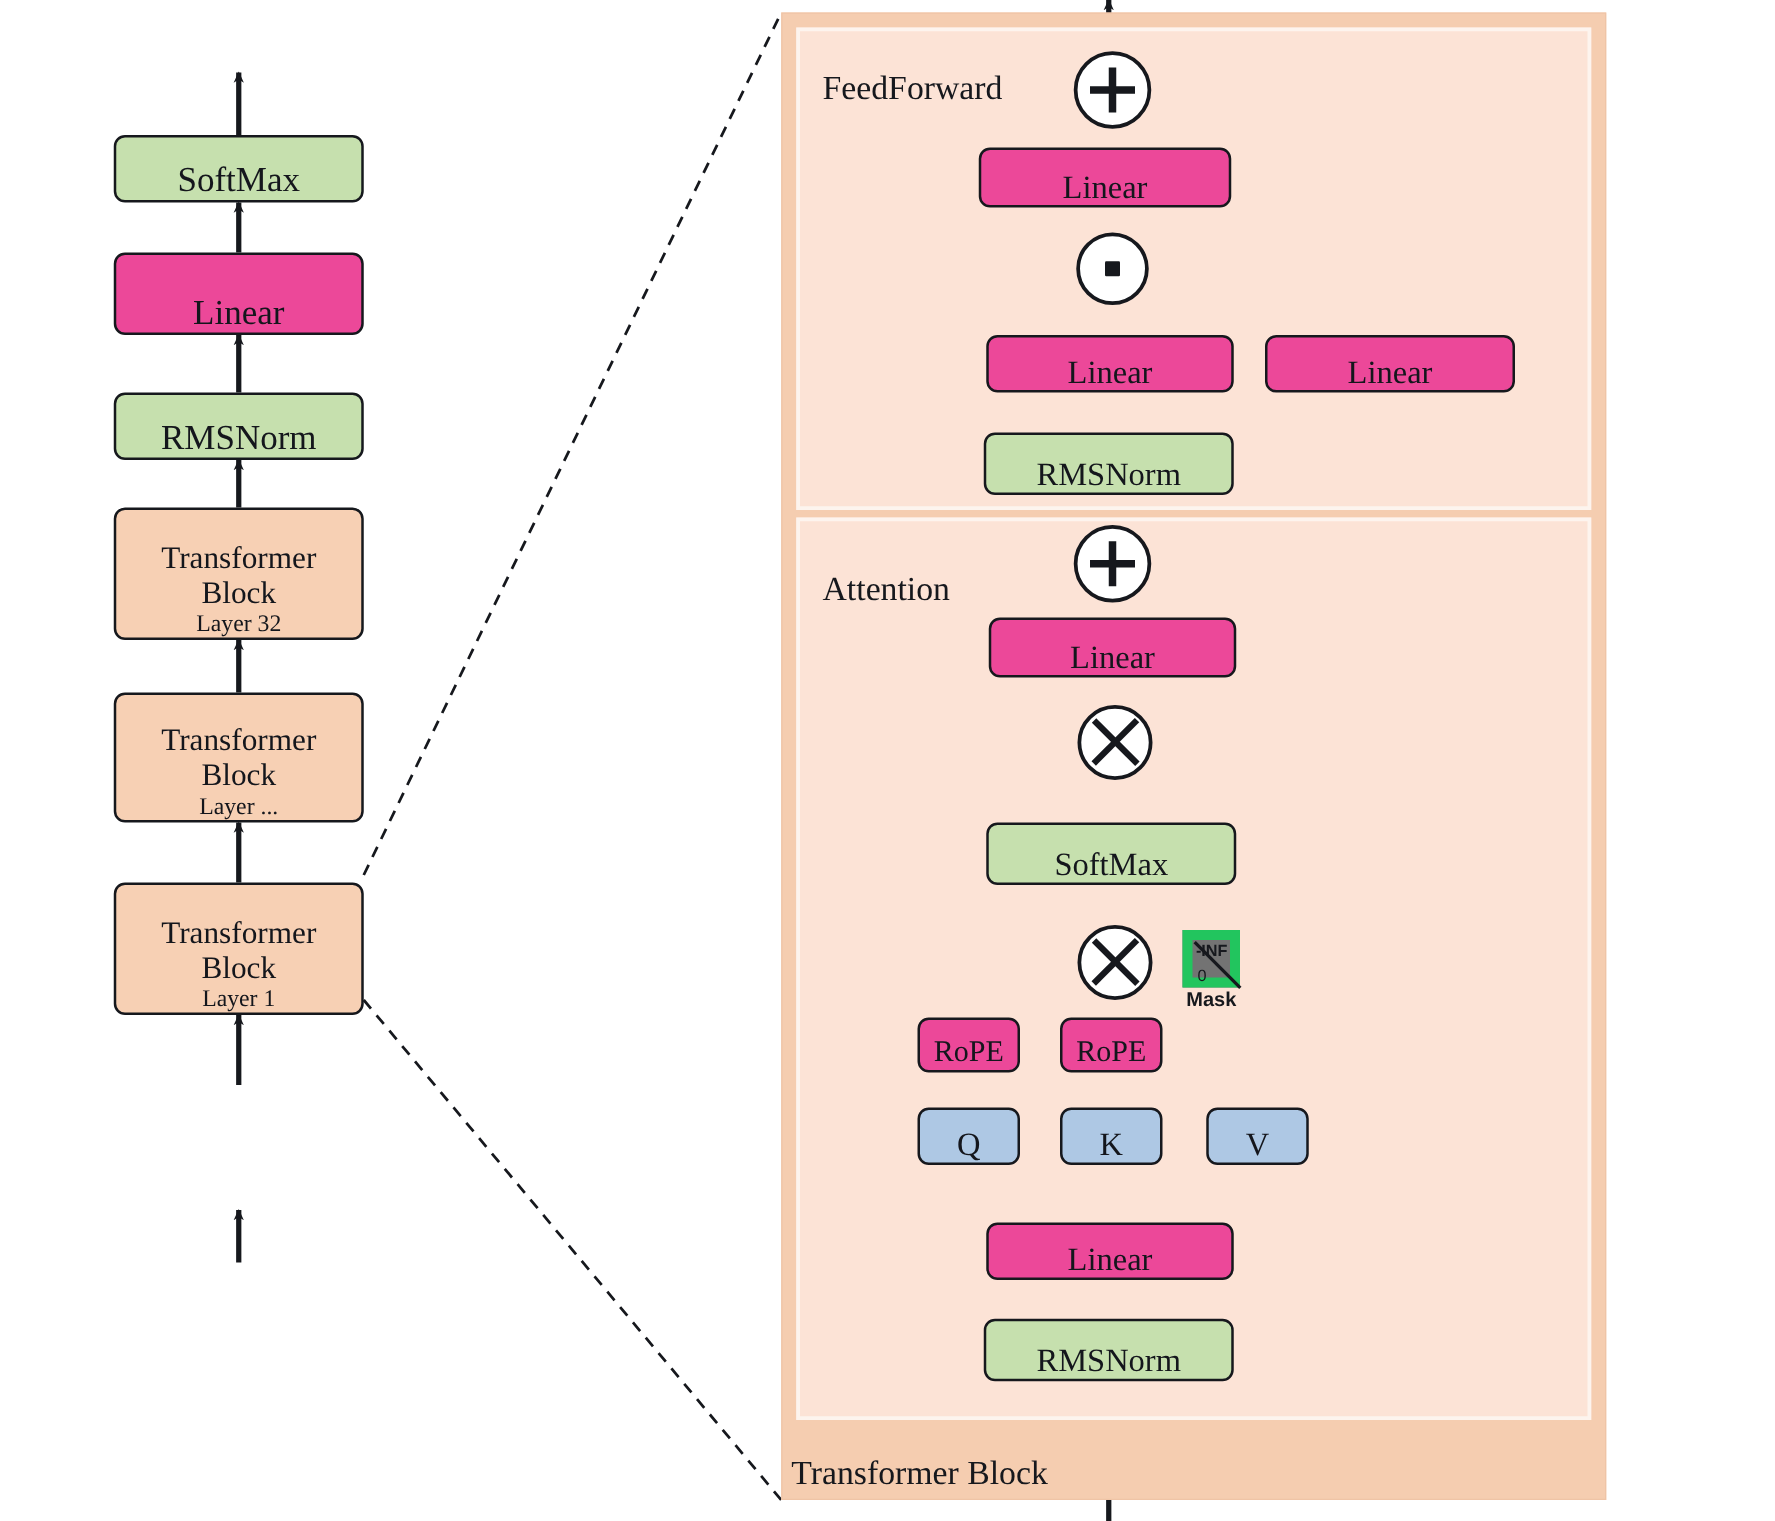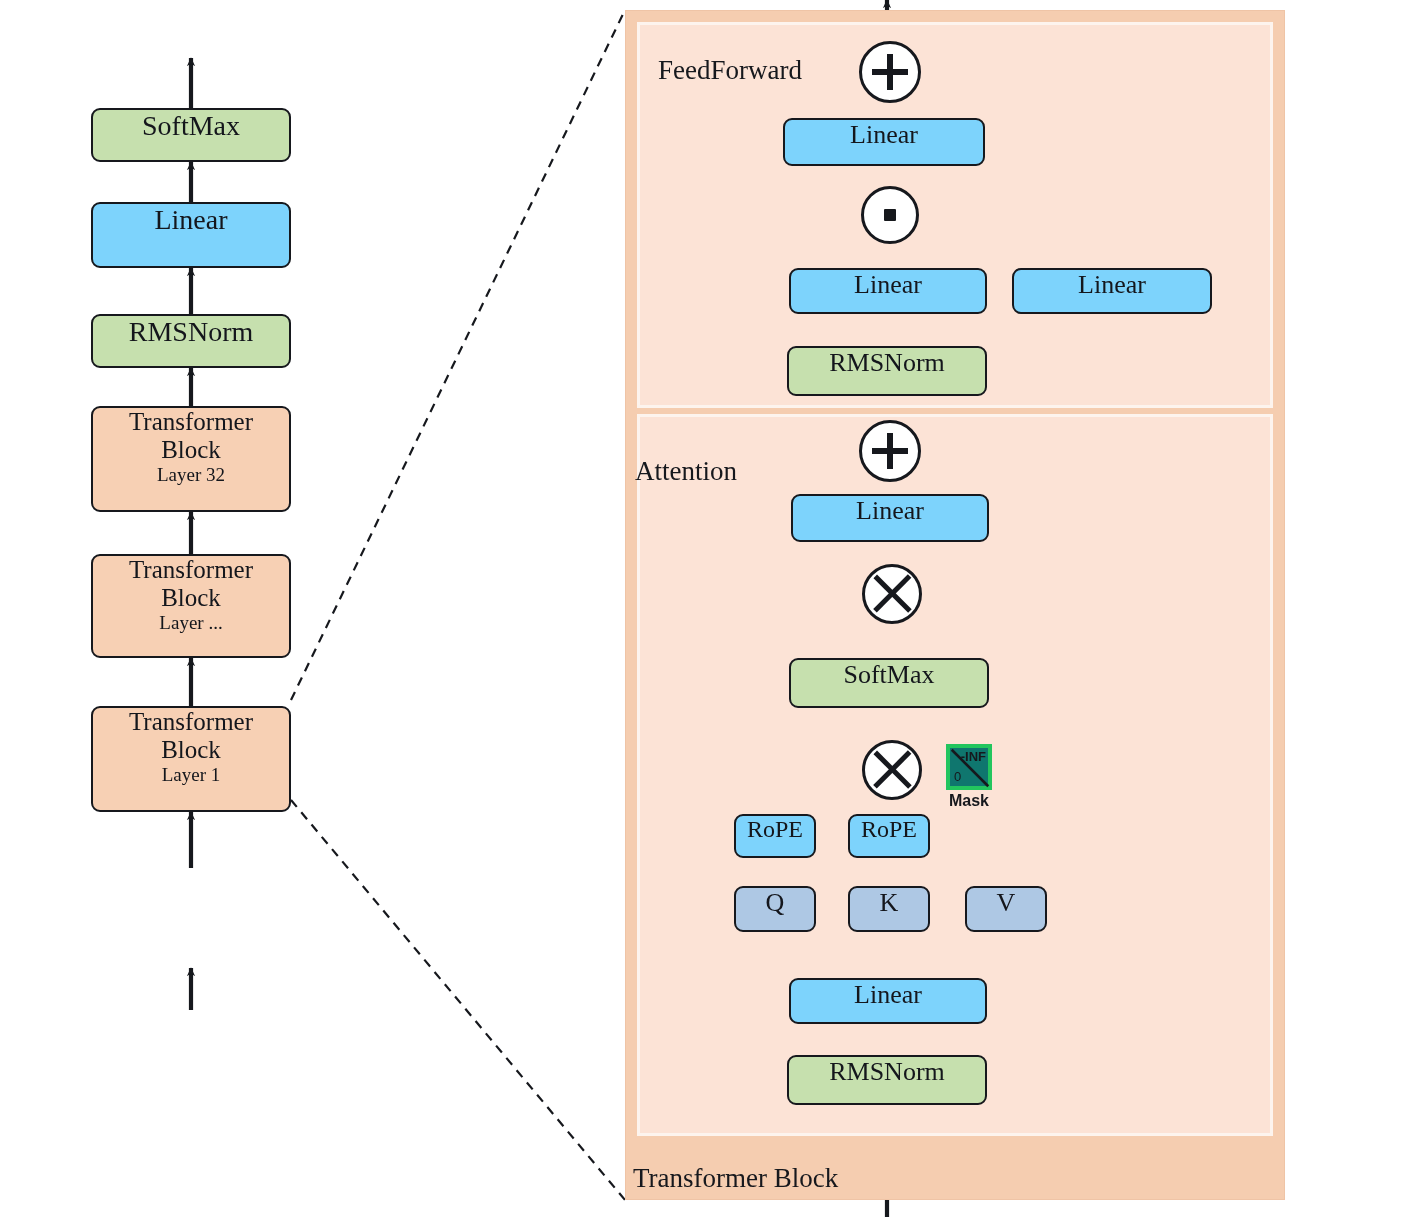--- a/index.html
+++ b/index.html
@@ -4,25 +4,25 @@
 <style>
   html,body{margin:0;padding:0;background:#fff;}
   body{width:1420px;height:1217px;position:relative;overflow:hidden;
        font-family:"Liberation Serif","DejaVu Serif",serif;color:#14161c;}
   #canvas{position:absolute;left:0;top:0;width:1420px;height:1217px;}
   svg.wires{position:absolute;left:0;top:0;width:1420px;height:1217px;pointer-events:none;}
 
   
   .node{position:absolute;box-sizing:border-box;border:2.6px solid #16181d;
         border-radius:9px;display:flex;flex-direction:column;
-        align-items:center;justify-content:flex-start;text-align:center;
+        align-items:center;justify-content:flex-end;text-align:center;
         line-height:1.12;z-index:3;}
   .node .sub{font-size:19px;}
   .green{background:#c6e0ae;}
-  .blue{background:#7dd3fc;}
+  .blue{background:#ec4899;}
   .qkv{background:#aec8e4;}
   .orange{background:#f7d0b4;}
 
   
   .outerpanel{position:absolute;box-sizing:border-box;background:#f5cdb0;
               border:1px solid #efc4a6;z-index:1;}
   .innerpanel{position:absolute;box-sizing:border-box;background:#fce3d6;
               border:3px solid #fdf4ee;z-index:2;}
   .panel-label{position:absolute;z-index:6;font-size:27px;color:#16181d;}
 
@@ -33,21 +33,21 @@
   .plus-h{left:18%;top:44.5%;width:64%;height:11%;}
   .plus-v{left:44.5%;top:18%;width:11%;height:64%;}
   .cross-a,.cross-b{left:5%;top:45%;width:90%;height:10%;}
   .cross-a{transform:rotate(45deg);}
   .cross-b{transform:rotate(-45deg);}
   .dot{left:38%;top:38%;width:24%;height:24%;border-radius:1px;}
 
   
   .mask{position:absolute;z-index:5;}
   .mask .sq{position:absolute;left:0;top:0;width:100%;height:46px;
-            box-sizing:border-box;border:4px solid #22c55e;background:#0f766e;}
+            box-sizing:border-box;border:8px solid #22c55e;background:#737373;}
   .mask .inf{position:absolute;right:2px;top:1px;font-size:13px;font-weight:700;
              font-family:"Liberation Sans","DejaVu Sans",sans-serif;color:#16181d;}
   .mask .zero{position:absolute;left:4px;top:21px;font-size:13px;
               font-family:"Liberation Sans","DejaVu Sans",sans-serif;color:#16181d;}
   .mask .cap{position:absolute;left:0;top:48px;width:100%;text-align:center;
              font-size:16px;font-weight:700;
              font-family:"Liberation Sans","DejaVu Sans",sans-serif;color:#16181d;}
 </style>
 </head>
 <body>
@@ -55,21 +55,21 @@
 <div id="canvas">
 
   <div class="outerpanel" style="left:625px;top:10px;width:660px;height:1190px;"></div>
 
   <div class="innerpanel" style="left:637px;top:22px;width:636px;height:386px;"></div>
 
   <div class="innerpanel" style="left:637px;top:414px;width:636px;height:722px;"></div>
 
   <div class="panel-label" style="left:658px;top:55px;">FeedForward</div>
 
-  <div class="panel-label" style="left:635px;top:456px;">Attention</div>
+  <div class="panel-label" style="left:658px;top:456px;">Attention</div>
 
   <div class="panel-label" style="left:633px;top:1163px;">Transformer Block</div>
 
   <svg class="wires" viewBox="0 0 1420 1217">
     <defs>
       <marker id="ah" markerWidth="10" markerHeight="9" refX="8.2" refY="4.5" orient="auto" markerUnits="userSpaceOnUse">
         <path d="M0,0.4 L9,4.5 L0,8.6 L2.6,4.5 Z" fill="#16181d"></path>
       </marker>
     </defs>
     <g stroke="#16181d" stroke-width="4.2" fill="none" stroke-linecap="butt">

